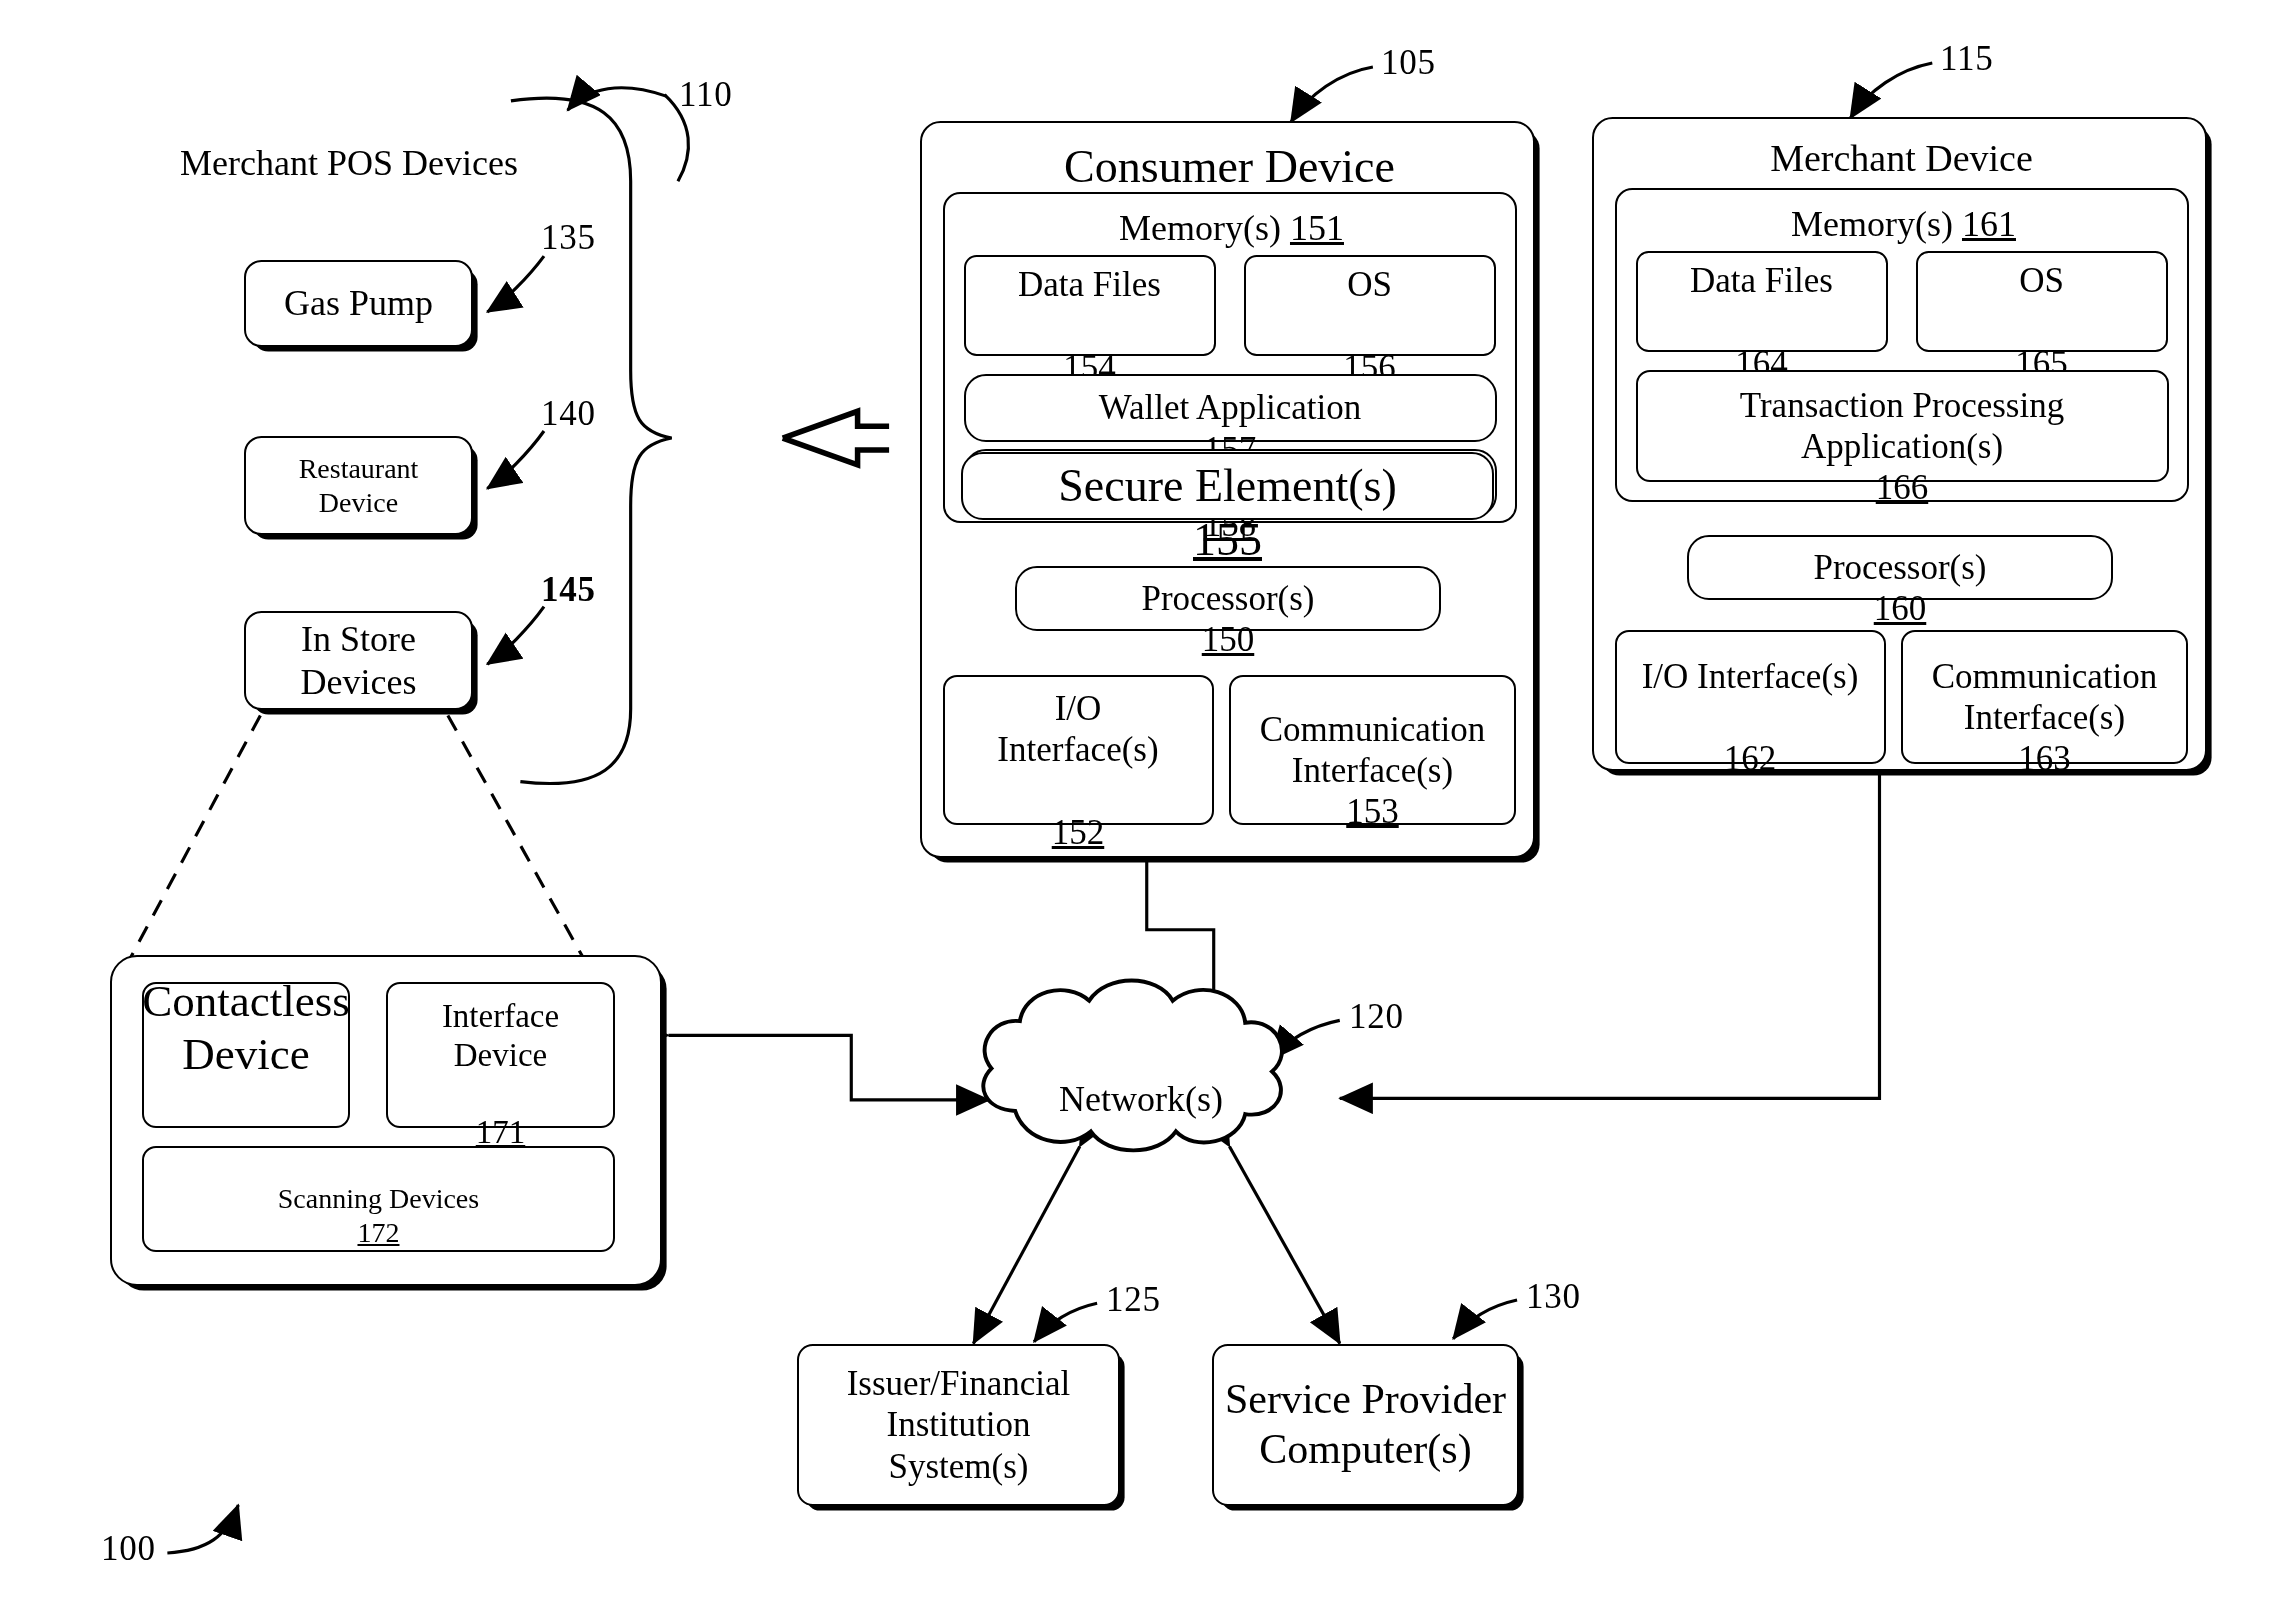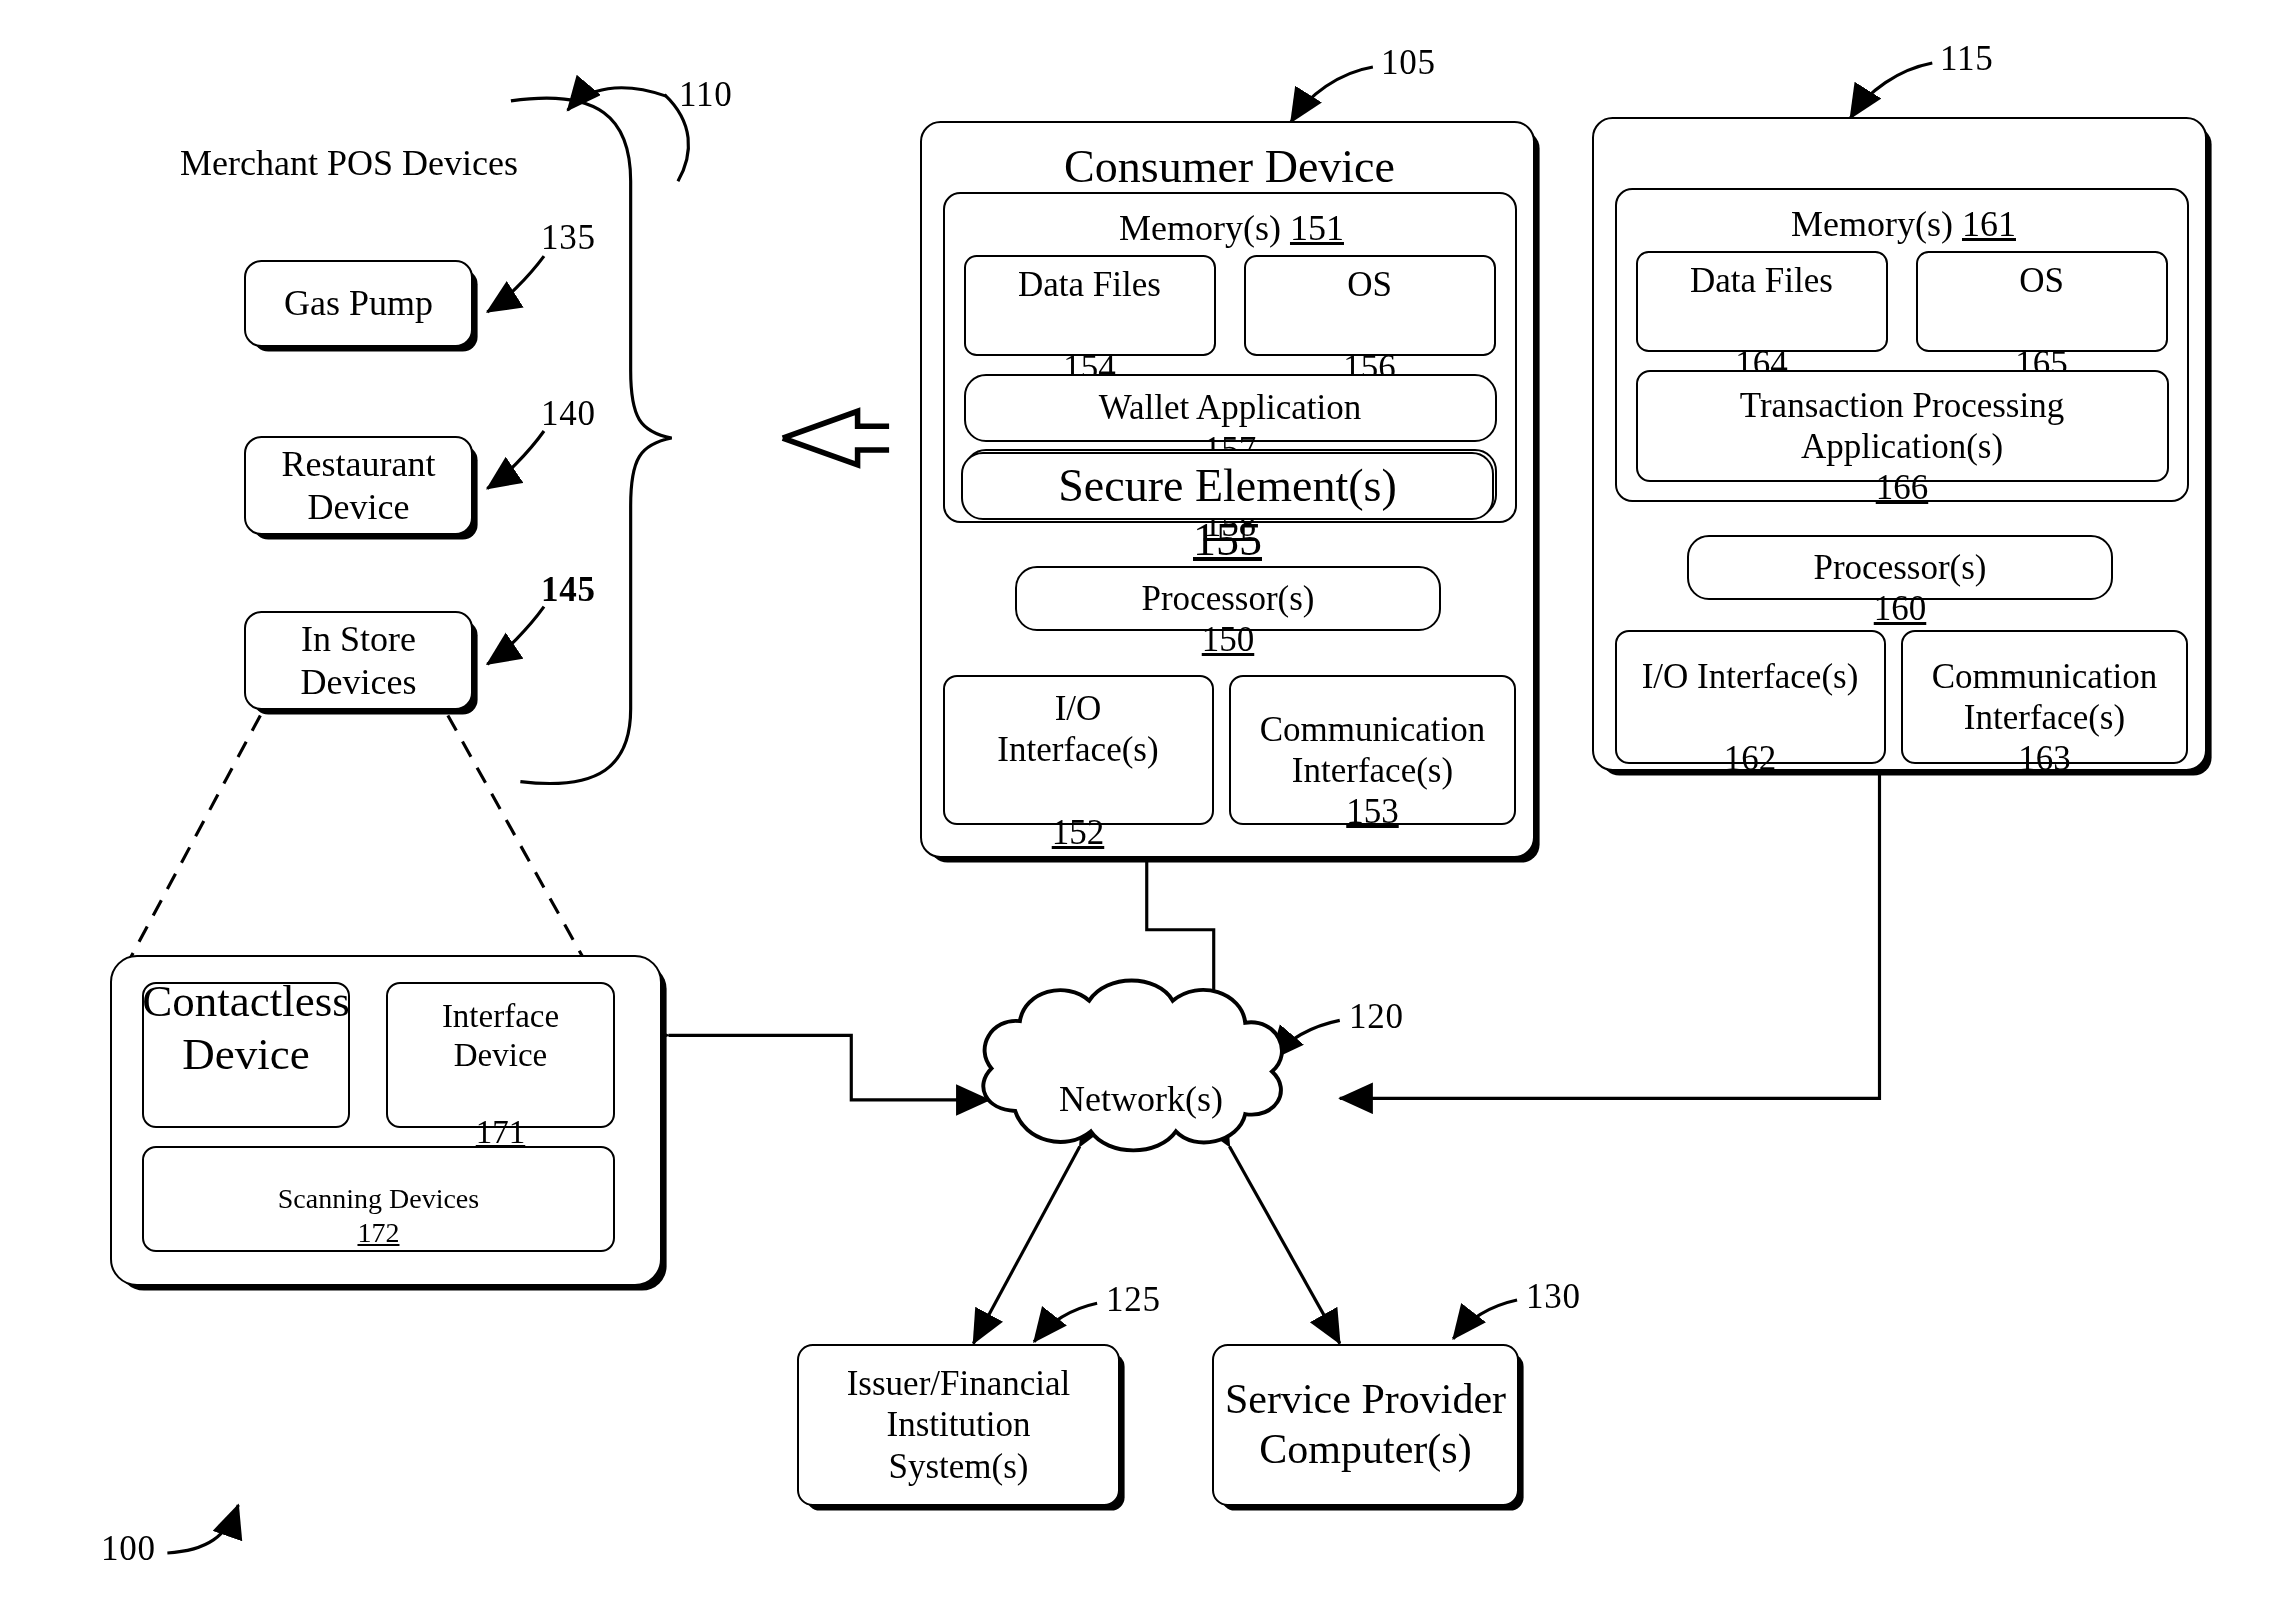--- a/index.html
+++ b/index.html
@@ -198,21 +198,21 @@
     <span>130</span>
   </div>
   <div class="ref" style="left:101px;top:1529px;">
     <span>100</span>
   </div>
 
   <div class="node" style="left:244px;top:260px;width:229px;height:87px;font-size:36px;">
     <span class="lbl">Gas Pump</span>
   </div>
 
-  <div class="node" style="left:244px;top:436px;width:229px;height:99px;font-size:36px;">
+  <div class="node" style="left:244px;top:436px;width:229px;height:99px;font-size:28px;">
     <span class="lbl">Restaurant
 Device</span>
   </div>
 
   <div class="node" style="left:244px;top:611px;width:229px;height:99px;font-size:36px;">
     <span class="lbl">In Store
 Devices</span>
   </div>
 
   <div class="node" style="left:110px;top:955px;width:552px;height:331px;border-radius:27px;display:block;">
@@ -305,20 +305,23 @@
       <span class="lbl">
         <span>Communication
 Interface(s)</span>
         <span class="u">153</span>
       </span>
     </div>
   </div>
 
   <div class="node" style="left:1592px;top:117px;width:615px;height:654px;border-radius:20.5px;display:block;">
 
+    <div class="plain-text" style="left:0;top:17.3px;width:615px;text-align:center;font-size:38px;">
+      <span>Merchant Device</span>
+    </div>
 
     <div class="node inner" style="left:20.5px;top:69px;width:574px;height:314px;border-radius:17.3px;display:block;">
       <div class="plain-text" style="left:0;top:12.6px;width:574px;text-align:center;font-size:36px;">
         <span>Memory(s)</span>
         <span class="u">161</span>
       </div>
 
       <div class="node inner" style="left:19px;top:61px;width:252px;height:101px;font-size:35px;border-radius:12.6px;">
         <span class="lbl">
           <span>Data Files</span><br>

